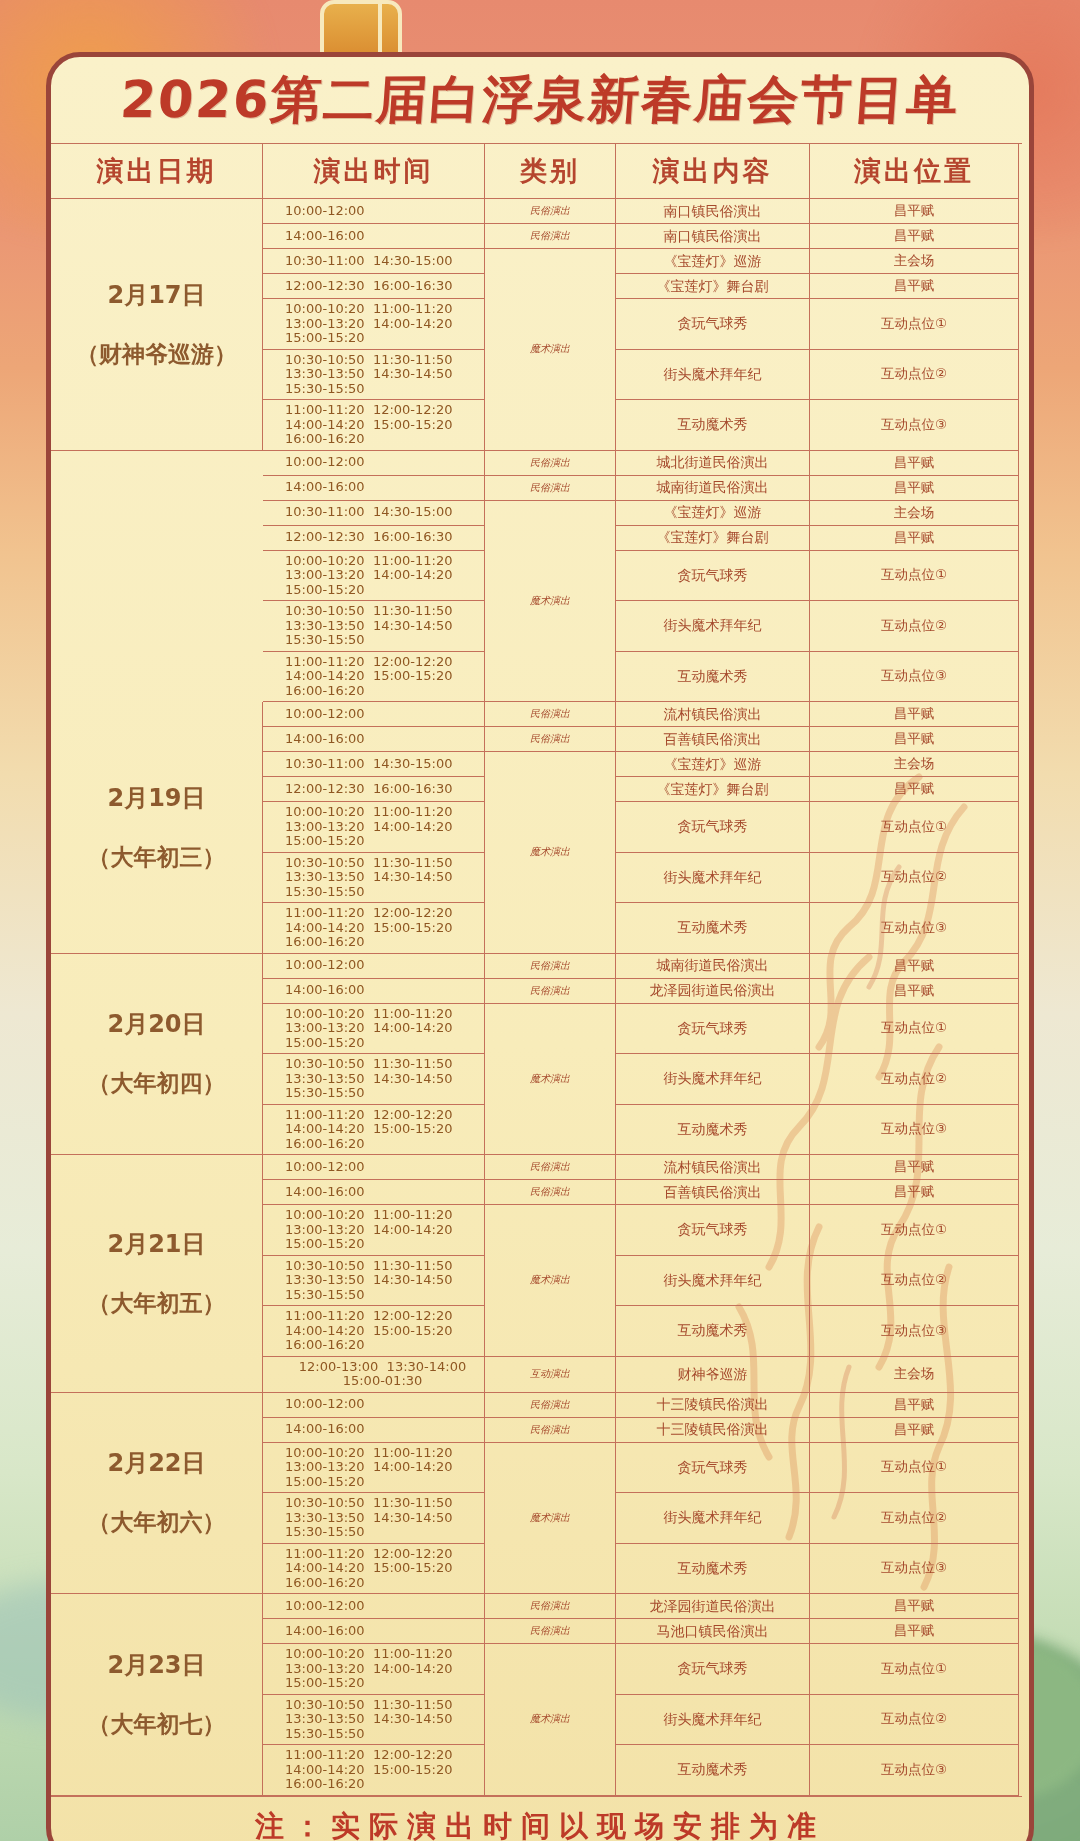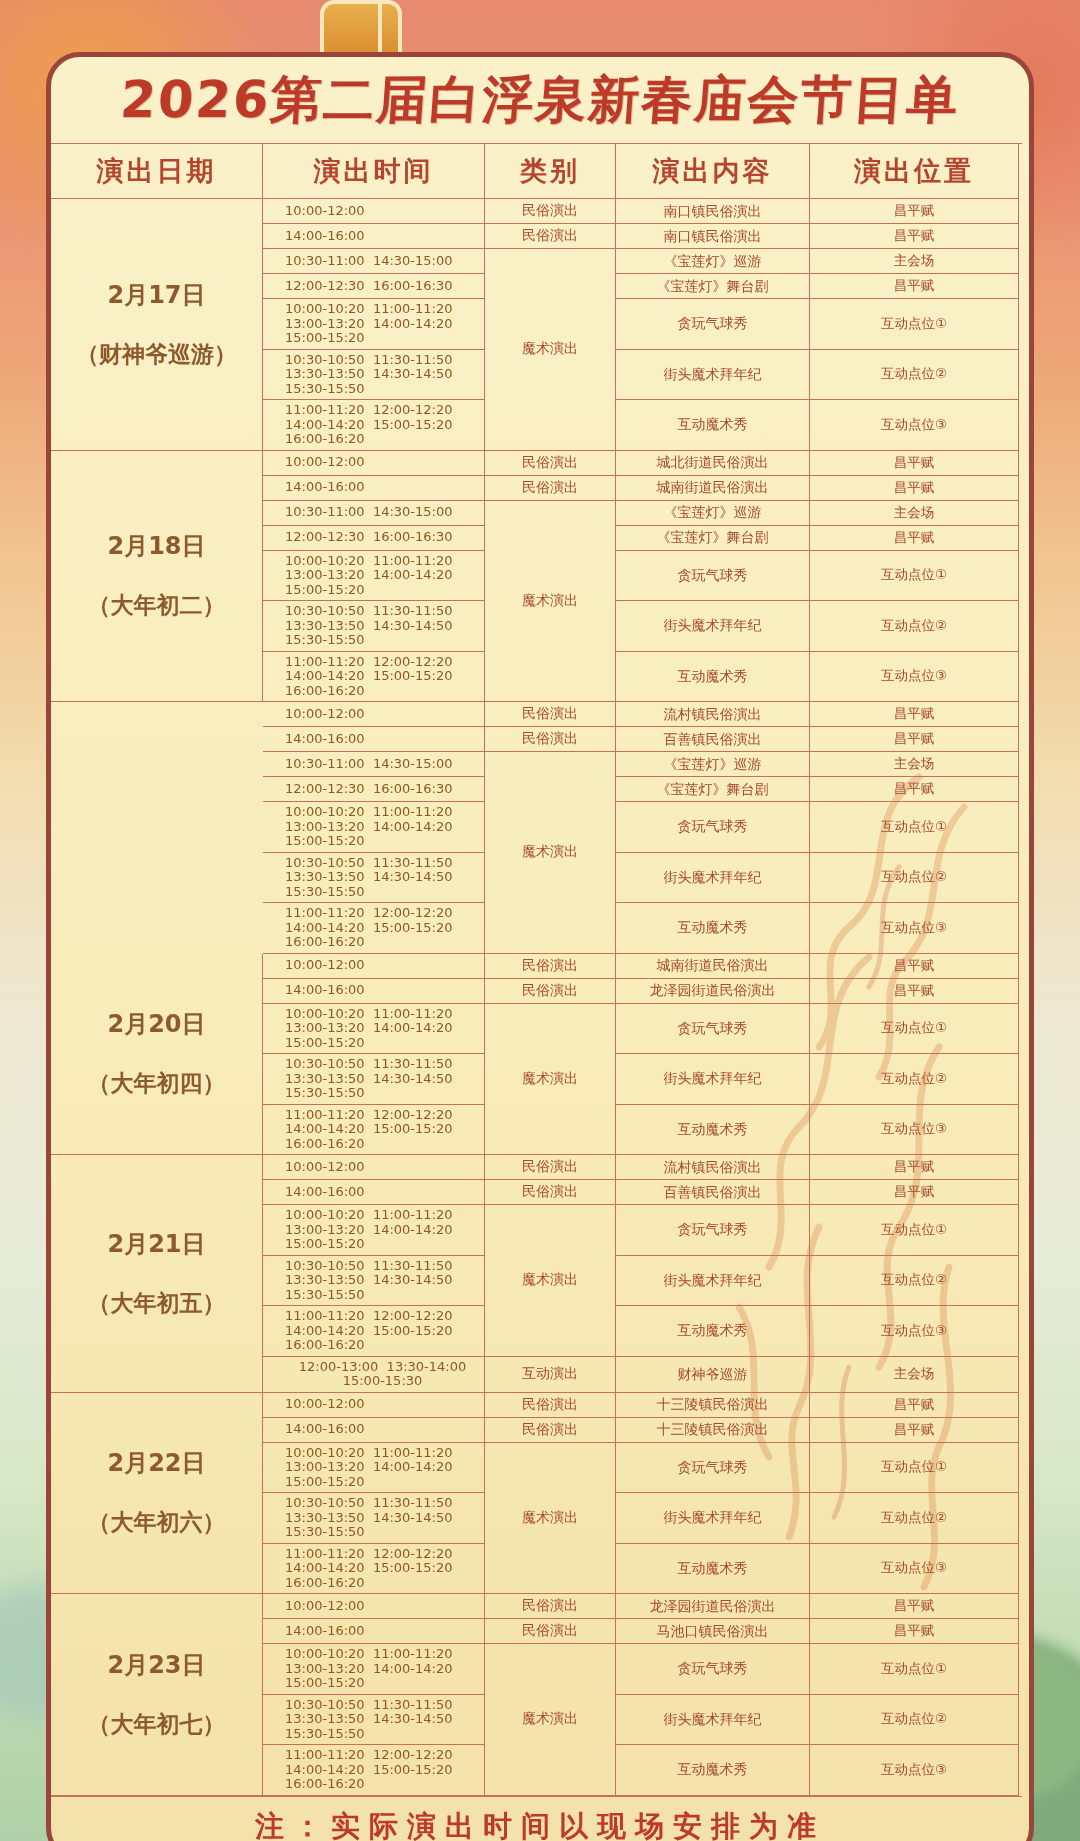--- a/index.html
+++ b/index.html
@@ -65,21 +65,21 @@
     border-right:1px solid var(--grid_line,#c4705a);
     border-bottom:1px solid var(--grid_line,#c4705a);
     display:flex;align-items:center;justify-content:center;
     color:#a5492c;font-size:14px;
   }
   .date-cell{flex-direction:column;gap:28px;color:#8d5a2e;font-weight:bold;font-size:24px;}
   .date-sub{font-size:23px;font-weight:bold;color:#8d5a2e;}
   .time-cell{flex-direction:column;align-items:flex-start;justify-content:center;
     padding:3px 4px 3px 22px;min-height:25px;box-sizing:border-box;}
   .time-line{white-space:pre;line-height:14.5px;font-size:13px;color:#8f5722;}
-  .cat-cell{font-size:14px;}
+  .cat-cell{font-size:10px;font-style:italic;}
   .content-cell{text-align:center;line-height:15px;}
   .loc-cell{font-size:13.5px;}
   
   .note{
     height:60px;display:flex;align-items:center;justify-content:center;
     color:var(--accent_red,#c23a28);font-size:29px;font-weight:bold;letter-spacing:9px;
   }
 </style>
 </head>
 <body>
@@ -168,24 +168,20 @@
         </div>
         <div class="cell content-cell" style="grid-area: 7 / 4;">街头魔术拜年纪</div>
         <div class="cell loc-cell" style="grid-area: 7 / 5;">互动点位②</div>
         <div class="cell time-cell" style="grid-area: 8 / 2;">
           <div class="time-line">11:00-11:20  12:00-12:20</div>
           <div class="time-line">14:00-14:20  15:00-15:20</div>
           <div class="time-line">16:00-16:20</div>
         </div>
         <div class="cell content-cell" style="grid-area: 8 / 4;">互动魔术秀</div>
         <div class="cell loc-cell" style="grid-area: 8 / 5;">互动点位③</div>
-        <div class="cell date-cell" style="grid-area: 9 / 1 / span 7;">
-          <div class="date-main">2月18日</div>
-          <div class="date-sub">（大年初二）</div>
-        </div>
         <div class="cell cat-cell" style="grid-area: 9 / 3 / span 1;">民俗演出</div>
         <div class="cell time-cell" style="grid-area: 9 / 2;">
           <div class="time-line">10:00-12:00</div>
         </div>
         <div class="cell content-cell" style="grid-area: 9 / 4;">城北街道民俗演出</div>
         <div class="cell loc-cell" style="grid-area: 9 / 5;">昌平赋</div>
         <div class="cell cat-cell" style="grid-area: 10 / 3 / span 1;">民俗演出</div>
         <div class="cell time-cell" style="grid-area: 10 / 2;">
           <div class="time-line">14:00-16:00</div>
         </div>
@@ -216,20 +212,24 @@
         </div>
         <div class="cell content-cell" style="grid-area: 14 / 4;">街头魔术拜年纪</div>
         <div class="cell loc-cell" style="grid-area: 14 / 5;">互动点位②</div>
         <div class="cell time-cell" style="grid-area: 15 / 2;">
           <div class="time-line">11:00-11:20  12:00-12:20</div>
           <div class="time-line">14:00-14:20  15:00-15:20</div>
           <div class="time-line">16:00-16:20</div>
         </div>
         <div class="cell content-cell" style="grid-area: 15 / 4;">互动魔术秀</div>
         <div class="cell loc-cell" style="grid-area: 15 / 5;">互动点位③</div>
+        <div class="cell date-cell" style="grid-area: 16 / 1 / span 7;">
+          <div class="date-main">2月19日</div>
+          <div class="date-sub">（大年初三）</div>
+        </div>
         <div class="cell cat-cell" style="grid-area: 16 / 3 / span 1;">民俗演出</div>
         <div class="cell time-cell" style="grid-area: 16 / 2;">
           <div class="time-line">10:00-12:00</div>
         </div>
         <div class="cell content-cell" style="grid-area: 16 / 4;">流村镇民俗演出</div>
         <div class="cell loc-cell" style="grid-area: 16 / 5;">昌平赋</div>
         <div class="cell cat-cell" style="grid-area: 17 / 3 / span 1;">民俗演出</div>
         <div class="cell time-cell" style="grid-area: 17 / 2;">
           <div class="time-line">14:00-16:00</div>
         </div>
@@ -339,21 +339,21 @@
         <div class="cell time-cell" style="grid-area: 32 / 2;">
           <div class="time-line">11:00-11:20  12:00-12:20</div>
           <div class="time-line">14:00-14:20  15:00-15:20</div>
           <div class="time-line">16:00-16:20</div>
         </div>
         <div class="cell content-cell" style="grid-area: 32 / 4;">互动魔术秀</div>
         <div class="cell loc-cell" style="grid-area: 32 / 5;">互动点位③</div>
         <div class="cell cat-cell" style="grid-area: 33 / 3 / span 1;">互动演出</div>
         <div class="cell time-cell" style="grid-area: 33 / 2; align-items: center;">
           <div class="time-line">12:00-13:00  13:30-14:00</div>
-          <div class="time-line">15:00-15:30</div>
+          <div class="time-line">15:00-01:30</div>
         </div>
         <div class="cell content-cell" style="grid-area: 33 / 4;">财神爷巡游</div>
         <div class="cell loc-cell" style="grid-area: 33 / 5;">主会场</div>
         <div class="cell date-cell" style="grid-area: 34 / 1 / span 5;">
           <div class="date-main">2月22日</div>
           <div class="date-sub">（大年初六）</div>
         </div>
         <div class="cell cat-cell" style="grid-area: 34 / 3 / span 1;">民俗演出</div>
         <div class="cell time-cell" style="grid-area: 34 / 2;">
           <div class="time-line">10:00-12:00</div>

